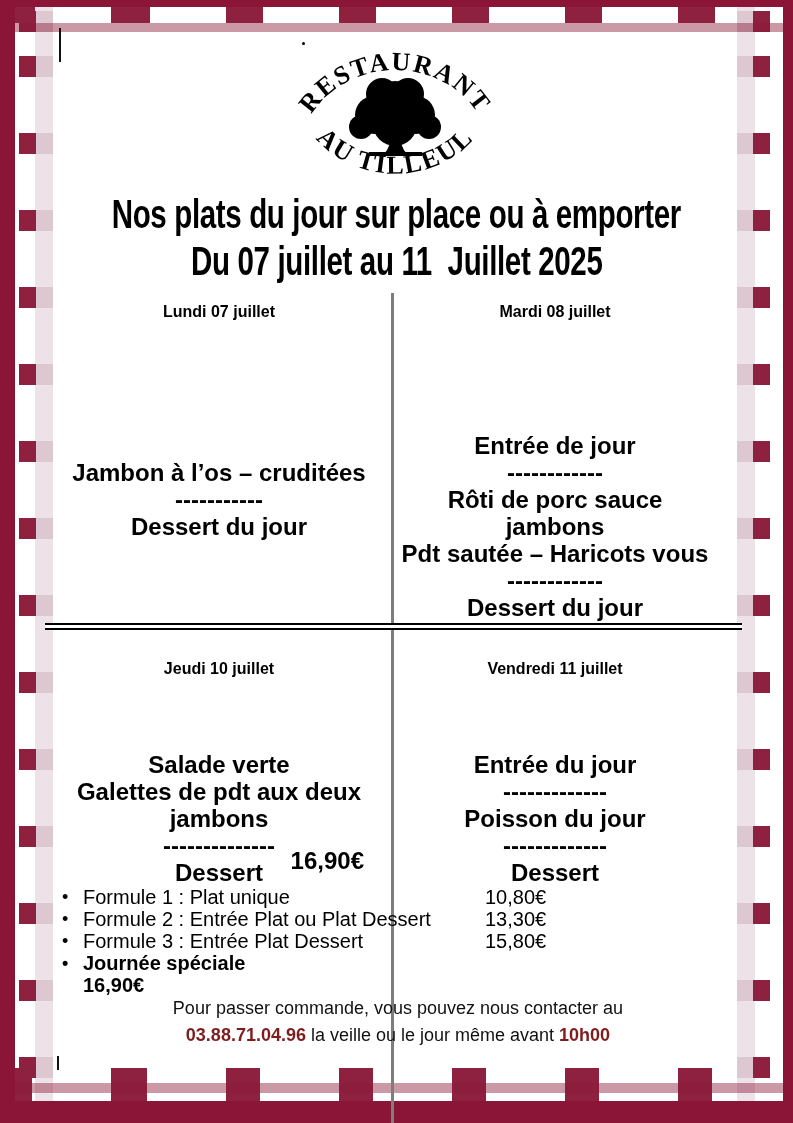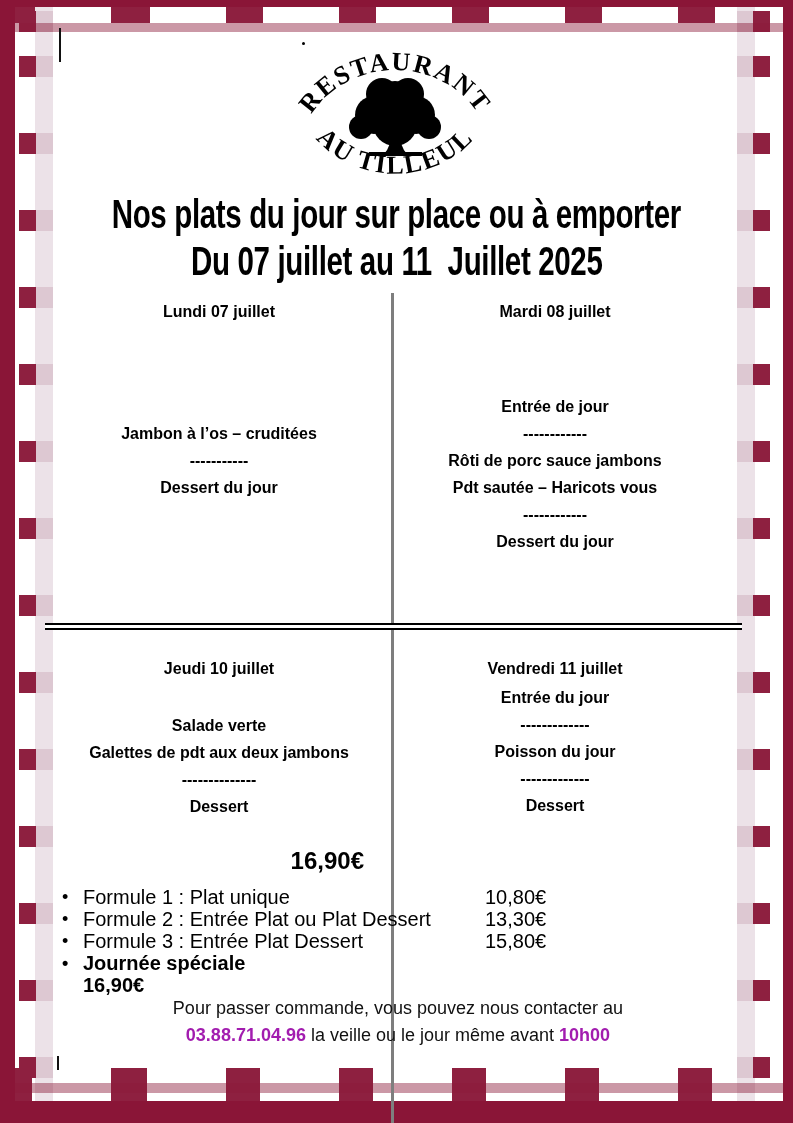--- a/index.html
+++ b/index.html
@@ -29,37 +29,37 @@
   .logo{position:absolute;left:290px;top:36px;width:210px;height:152px;}
   .logo text{font-family:"Liberation Serif","DejaVu Serif",serif;font-weight:bold;}
   
   .title-line{
     position:absolute;left:0;width:793px;text-align:center;
     font-weight:bold;font-size:41px;letter-spacing:-0.5px;white-space:pre;
   }
   .title-line>span{display:inline-block;transform:scaleX(0.72);transform-origin:center;}
   
   .day-header{position:absolute;text-align:center;font-weight:bold;font-size:16px;}
-  .day-content{position:absolute;text-align:center;font-weight:bold;font-size:16px;line-height:27px;}
+  .day-content{position:absolute;text-align:center;font-weight:bold;font-size:24px;line-height:27px;margin-top:39px;}
   .day-price{position:absolute;text-align:right;font-weight:bold;font-size:24px;padding-right:16px;box-sizing:border-box;}
   
   .v-divider{position:absolute;left:391px;top:293px;width:3px;height:830px;background:#7e7e7e;}
   .h-divider{position:absolute;left:45px;top:623px;width:697px;height:3px;
     border-top:2px solid #000;border-bottom:2px solid #000;background:#fff;}
   
   .formules{position:absolute;left:58px;top:886px;width:660px;font-size:20px;}
   .f-row{position:relative;height:22px;line-height:22px;padding-left:25px;}
   .f-row::before{content:"•";position:absolute;left:4px;top:0;font-size:18px;}
   .f-price{position:absolute;left:387px;top:0;margin-left:40px;}
   .f-bold{font-weight:bold;}
   .f-special-price{height:22px;line-height:22px;padding-left:25px;font-weight:bold;}
   
   .footer{position:absolute;left:53px;top:995px;width:690px;text-align:center;
     font-size:18px;line-height:27px;color:#111;}
-  .footer b{font-weight:bold;color:#a21caf;}
+  .footer b{font-weight:bold;color:#7f1d1d;}
   
   .tick{position:absolute;background:#111;}
   .dot{position:absolute;width:3px;height:3px;background:#000;border-radius:50%;}
 </style>
 </head>
 <body>
 
 <div class="page">
 
   <div class="fr col-light" style="left:35px;">
@@ -130,21 +130,21 @@
   <div class="day-header" style="left:58px;top:660px;width:322px;">Jeudi 10 juillet</div>
   <div class="day-content" style="left:58px;top:712px;width:322px;">
     <div>Salade verte</div>
     <div>Galettes de pdt aux deux jambons</div>
     <div>--------------</div>
     <div>Dessert</div>
   </div>
   <div class="day-price" style="left:58px;top:847px;width:322px;">16,90€</div>
 
   <div class="day-header" style="left:398px;top:660px;width:314px;">Vendredi 11 juillet</div>
-  <div class="day-content" style="left:398px;top:684px;width:314px;">
+  <div class="day-content" style="left:398px;top:712px;width:314px;">
     <div>Entrée du jour</div>
     <div>-------------</div>
     <div>Poisson du jour</div>
     <div>-------------</div>
     <div>Dessert</div>
   </div>
 
   <div class="formules">
     <div class="f-row">
       <span>Formule 1 : Plat unique</span>

